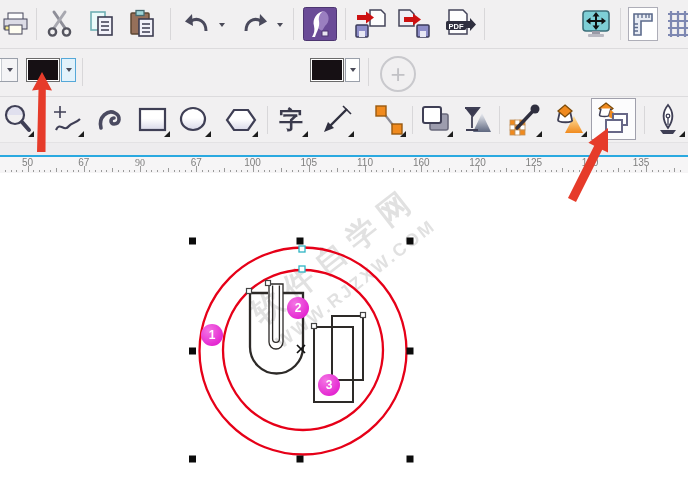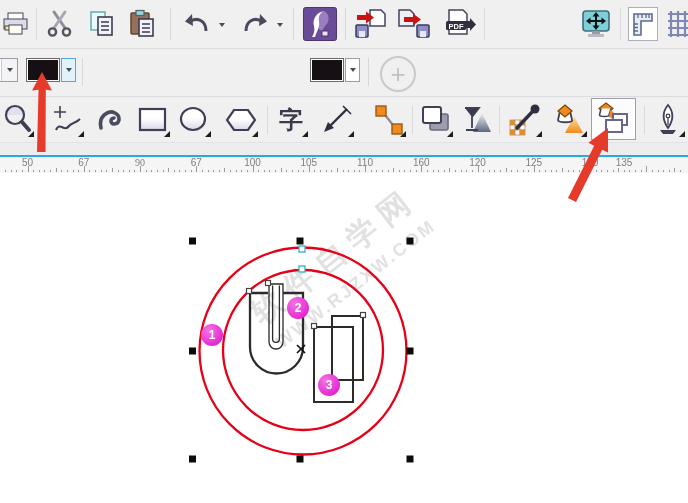--- a/index.html
+++ b/index.html
@@ -356,21 +356,21 @@
       <span class="rlabel" style="left: 83.75px;">67</span>
       <span class="rlabel" style="left: 140px; font-family: Liberation Serif, serif;">90</span>
       <span class="rlabel" style="left: 196.25px;">67</span>
       <span class="rlabel" style="left: 252.5px;">100</span>
       <span class="rlabel" style="left: 308.75px;">105</span>
       <span class="rlabel" style="left: 365px;">110</span>
       <span class="rlabel" style="left: 421.25px;">160</span>
       <span class="rlabel" style="left: 477.5px;">120</span>
       <span class="rlabel" style="left: 533.75px;">125</span>
       <span class="rlabel" style="left: 590px;">130</span>
-      <span class="rlabel" style="left: 624px;">135</span>
+      <span class="rlabel" style="left: 641px;">135</span>
       <span class="tick" style="height: 2px; left: 5px;"></span>
       <span class="tick" style="height: 2px; left: 10.625px;"></span>
       <span class="tick" style="height: 2px; left: 16.25px;"></span>
       <span class="tick" style="height: 2px; left: 21.875px;"></span>
       <span class="tick" style="height: 6px; left: 27.5px;"></span>
       <span class="tick" style="height: 2px; left: 33.125px;"></span>
       <span class="tick" style="height: 2px; left: 38.75px;"></span>
       <span class="tick" style="height: 2px; left: 44.375px;"></span>
       <span class="tick" style="height: 2px; left: 50px;"></span>
       <span class="tick" style="height: 4px; left: 55.625px;"></span>

